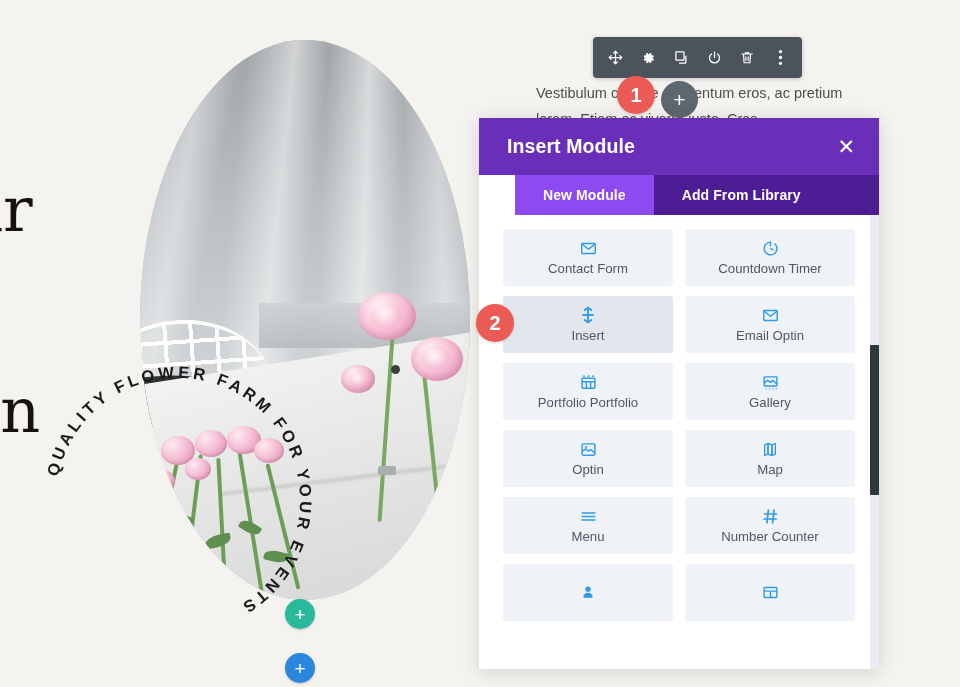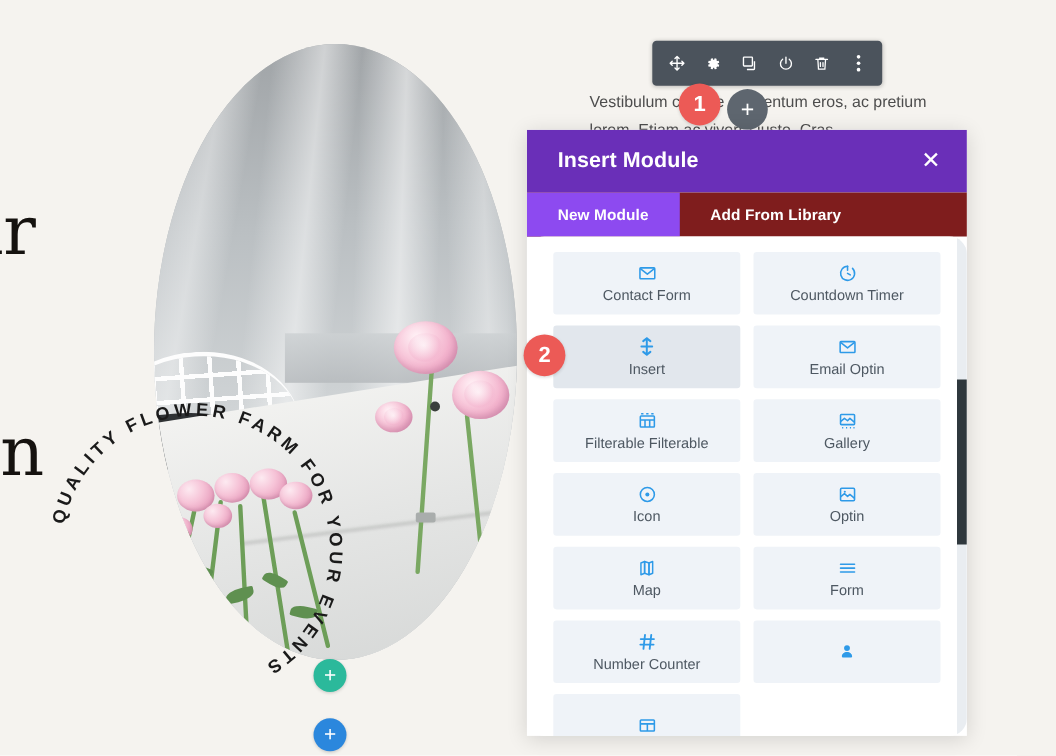--- a/index.html
+++ b/index.html
@@ -269,42 +269,42 @@
     color: #fff;
     font-size: 21px;
     line-height: 1;
     cursor: pointer;
     padding: 4px 6px;
     font-weight: 400;
   }
   .modal-tabs {
     flex: 0 0 auto;
     height: 40px;
-    background: #7f1d1d;
+    background: #4c1d95;
     display: flex;
+    margin-left: 36px;
   }
   .modal-tab {
     display: flex;
     align-items: center;
     padding: 0 28px;
     color: #fff;
     font-size: 14px;
     font-weight: 700;
     cursor: pointer;
     letter-spacing: .1px;
   }
   .modal-tab.active { background: #8d4af0; }
 
   .modal-body {
     flex: 1 1 auto;
     position: relative;
     background: #fff;
     overflow: hidden;
     padding: 14px 24px 0 24px;
-    border-radius: 16px;
   }
   .module-grid {
     display: grid;
     grid-template-columns: 1fr 1fr;
     gap: 10px 12px;
   }
   .module-tile {
     background: #eff3f8;
     border-radius: 3px;
     height: 57px;
@@ -499,43 +499,34 @@
             <span class="ml">Email Optin</span>
           </div>
           <div class="module-tile">
             <span class="mi">
               <svg width="17" height="17" viewBox="0 0 24 24" fill="none" stroke="#2e9ae8" stroke-width="2">
                 <rect x="3" y="6" width="18" height="14" rx="1"></rect>
                 <path d="M3 11h18M9 11v9M15 11v9"></path>
                 <path d="M4 3h3M10.5 3h3M17 3h3"></path>
               </svg>
             </span>
-            <span class="ml">Filterable Filterable</span>
+            <span class="ml">Portfolio Portfolio</span>
           </div>
           <div class="module-tile">
             <span class="mi">
               <svg width="17" height="17" viewBox="0 0 24 24" fill="none" stroke="#2e9ae8" stroke-width="2" stroke-linejoin="round">
                 <rect x="3" y="4" width="18" height="13" rx="1"></rect>
                 <path d="M3 13l5-4 4 3 3-3 6 5"></path>
                 <path d="M5 21h1.5M10 21h1.5M15 21h1.5M19.5 21H21"></path>
               </svg>
             </span>
             <span class="ml">Gallery</span>
           </div>
           <div class="module-tile">
             <span class="mi">
-              <svg width="17" height="17" viewBox="0 0 24 24" fill="none" stroke="#2e9ae8" stroke-width="2">
-                <circle cx="12" cy="12" r="9"></circle>
-                <circle cx="12" cy="12" r="2.6" fill="#2e9ae8" stroke="none"></circle>
-              </svg>
-            </span>
-            <span class="ml">Icon</span>
-          </div>
-          <div class="module-tile">
-            <span class="mi">
               <svg width="17" height="17" viewBox="0 0 24 24" fill="none" stroke="#2e9ae8" stroke-width="2" stroke-linejoin="round">
                 <rect x="3" y="4" width="18" height="16" rx="1.5"></rect>
                 <path d="M3 15l5-4 4 3.5 3-2.5 6 5"></path>
                 <circle cx="8.5" cy="8.5" r="1.4" fill="#2e9ae8" stroke="none"></circle>
               </svg>
             </span>
             <span class="ml">Optin</span>
           </div>
           <div class="module-tile">
             <span class="mi">
@@ -546,21 +537,21 @@
               </svg>
             </span>
             <span class="ml">Map</span>
           </div>
           <div class="module-tile">
             <span class="mi">
               <svg width="17" height="13" viewBox="0 0 24 18" fill="none" stroke="#2e9ae8" stroke-width="2" stroke-linecap="round">
                 <path d="M3 4h18M3 9h18M3 14h18"></path>
               </svg>
             </span>
-            <span class="ml">Form</span>
+            <span class="ml">Menu</span>
           </div>
           <div class="module-tile">
             <span class="mi">
               <svg width="17" height="17" viewBox="0 0 24 24" fill="none" stroke="#2e9ae8" stroke-width="2.4" stroke-linecap="round">
                 <path d="M9 3L7 21M17 3l-2 18M3.5 8.5h17M3 15.5h17"></path>
               </svg>
             </span>
             <span class="ml">Number Counter</span>
           </div>
           <div class="module-tile">

